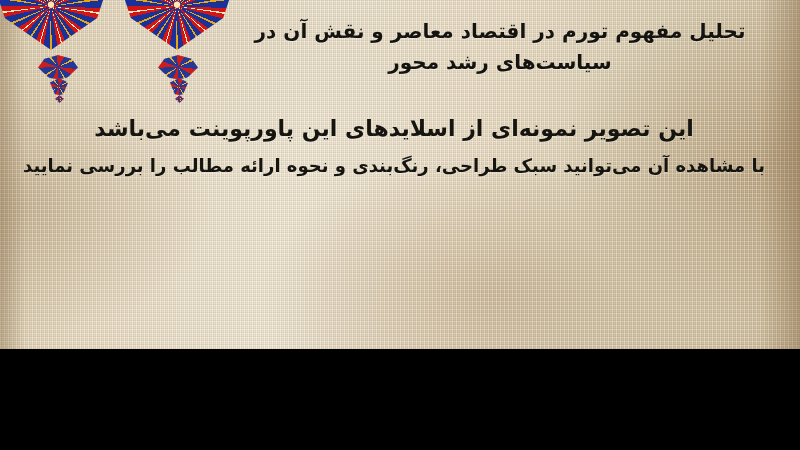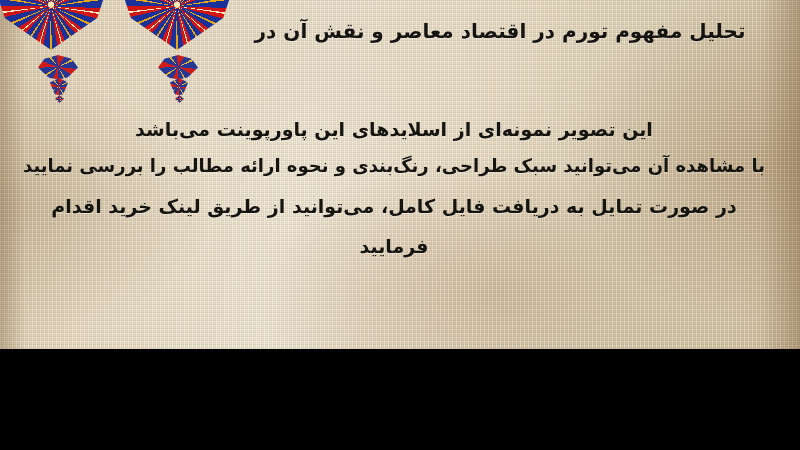--- a/index.html
+++ b/index.html
@@ -127,21 +127,21 @@
     text-shadow:0 1px 0 rgba(255,255,255,.30);
   }
   .body-block{
     position:absolute;right:30px;top:112px;width:752px;
     direction:rtl;text-align:center;
     font-family:"DejaVu Sans", sans-serif;
     color:#16140f;font-weight:700;
     text-shadow:0 1px 0 rgba(255,255,255,.28);
   }
   .body-line{display:block;}
-  .body-line.l1{font-size:19px;line-height:34px;}
+  .body-line.l1{font-size:22px;line-height:34px;}
   .body-line.l2{font-size:18px;line-height:40px;}
   .body-line.l3{font-size:19px;line-height:40px;}
 </style>
 </head>
 <body>
 
 <div id="slide">
 
   <div class="carpet">
     <div class="weave"></div>
@@ -160,26 +160,26 @@
 
   <div class="medallion" style="left:122px;top:-34px;width:110px;height:84px;">
     <div class="med-body"></div>
   </div>
   <div class="pendant p1" style="left:158px;top:55px;"></div>
   <div class="pendant p2" style="left:167px;top:78px;"></div>
   <div class="pendant p3" style="left:175px;top:95px;"></div>
 
   <div class="title">
     <span>تحلیل مفهوم تورم در اقتصاد معاصر و نقش آن در</span><br>
+    <span>سیاست‌های رشد محور</span>
   </div>
 
   <div class="body-block">
     <span class="body-line l1">این تصویر نمونه‌ای از اسلایدهای این پاورپوینت می‌باشد</span>
     <span class="body-line l2">با مشاهده آن می‌توانید سبک طراحی، رنگ‌بندی و نحوه ارائه مطالب را بررسی نمایید</span>
-    <span class="body-line l3">در صورت تمایل به دریافت فایل کامل، می‌توانید از طریق لینک خرید اقدام فرمایید</span>
   </div>
 
   <div class="black-edge"></div>
   <div class="blackground"></div>
 
   <div class="fringe" id="fringe">
       <div class="tassel" style="left: 8px; top: 2px;">
         <div class="cordtop"></div>
         <div class="knot"></div>
         <div class="knot k2"></div>

